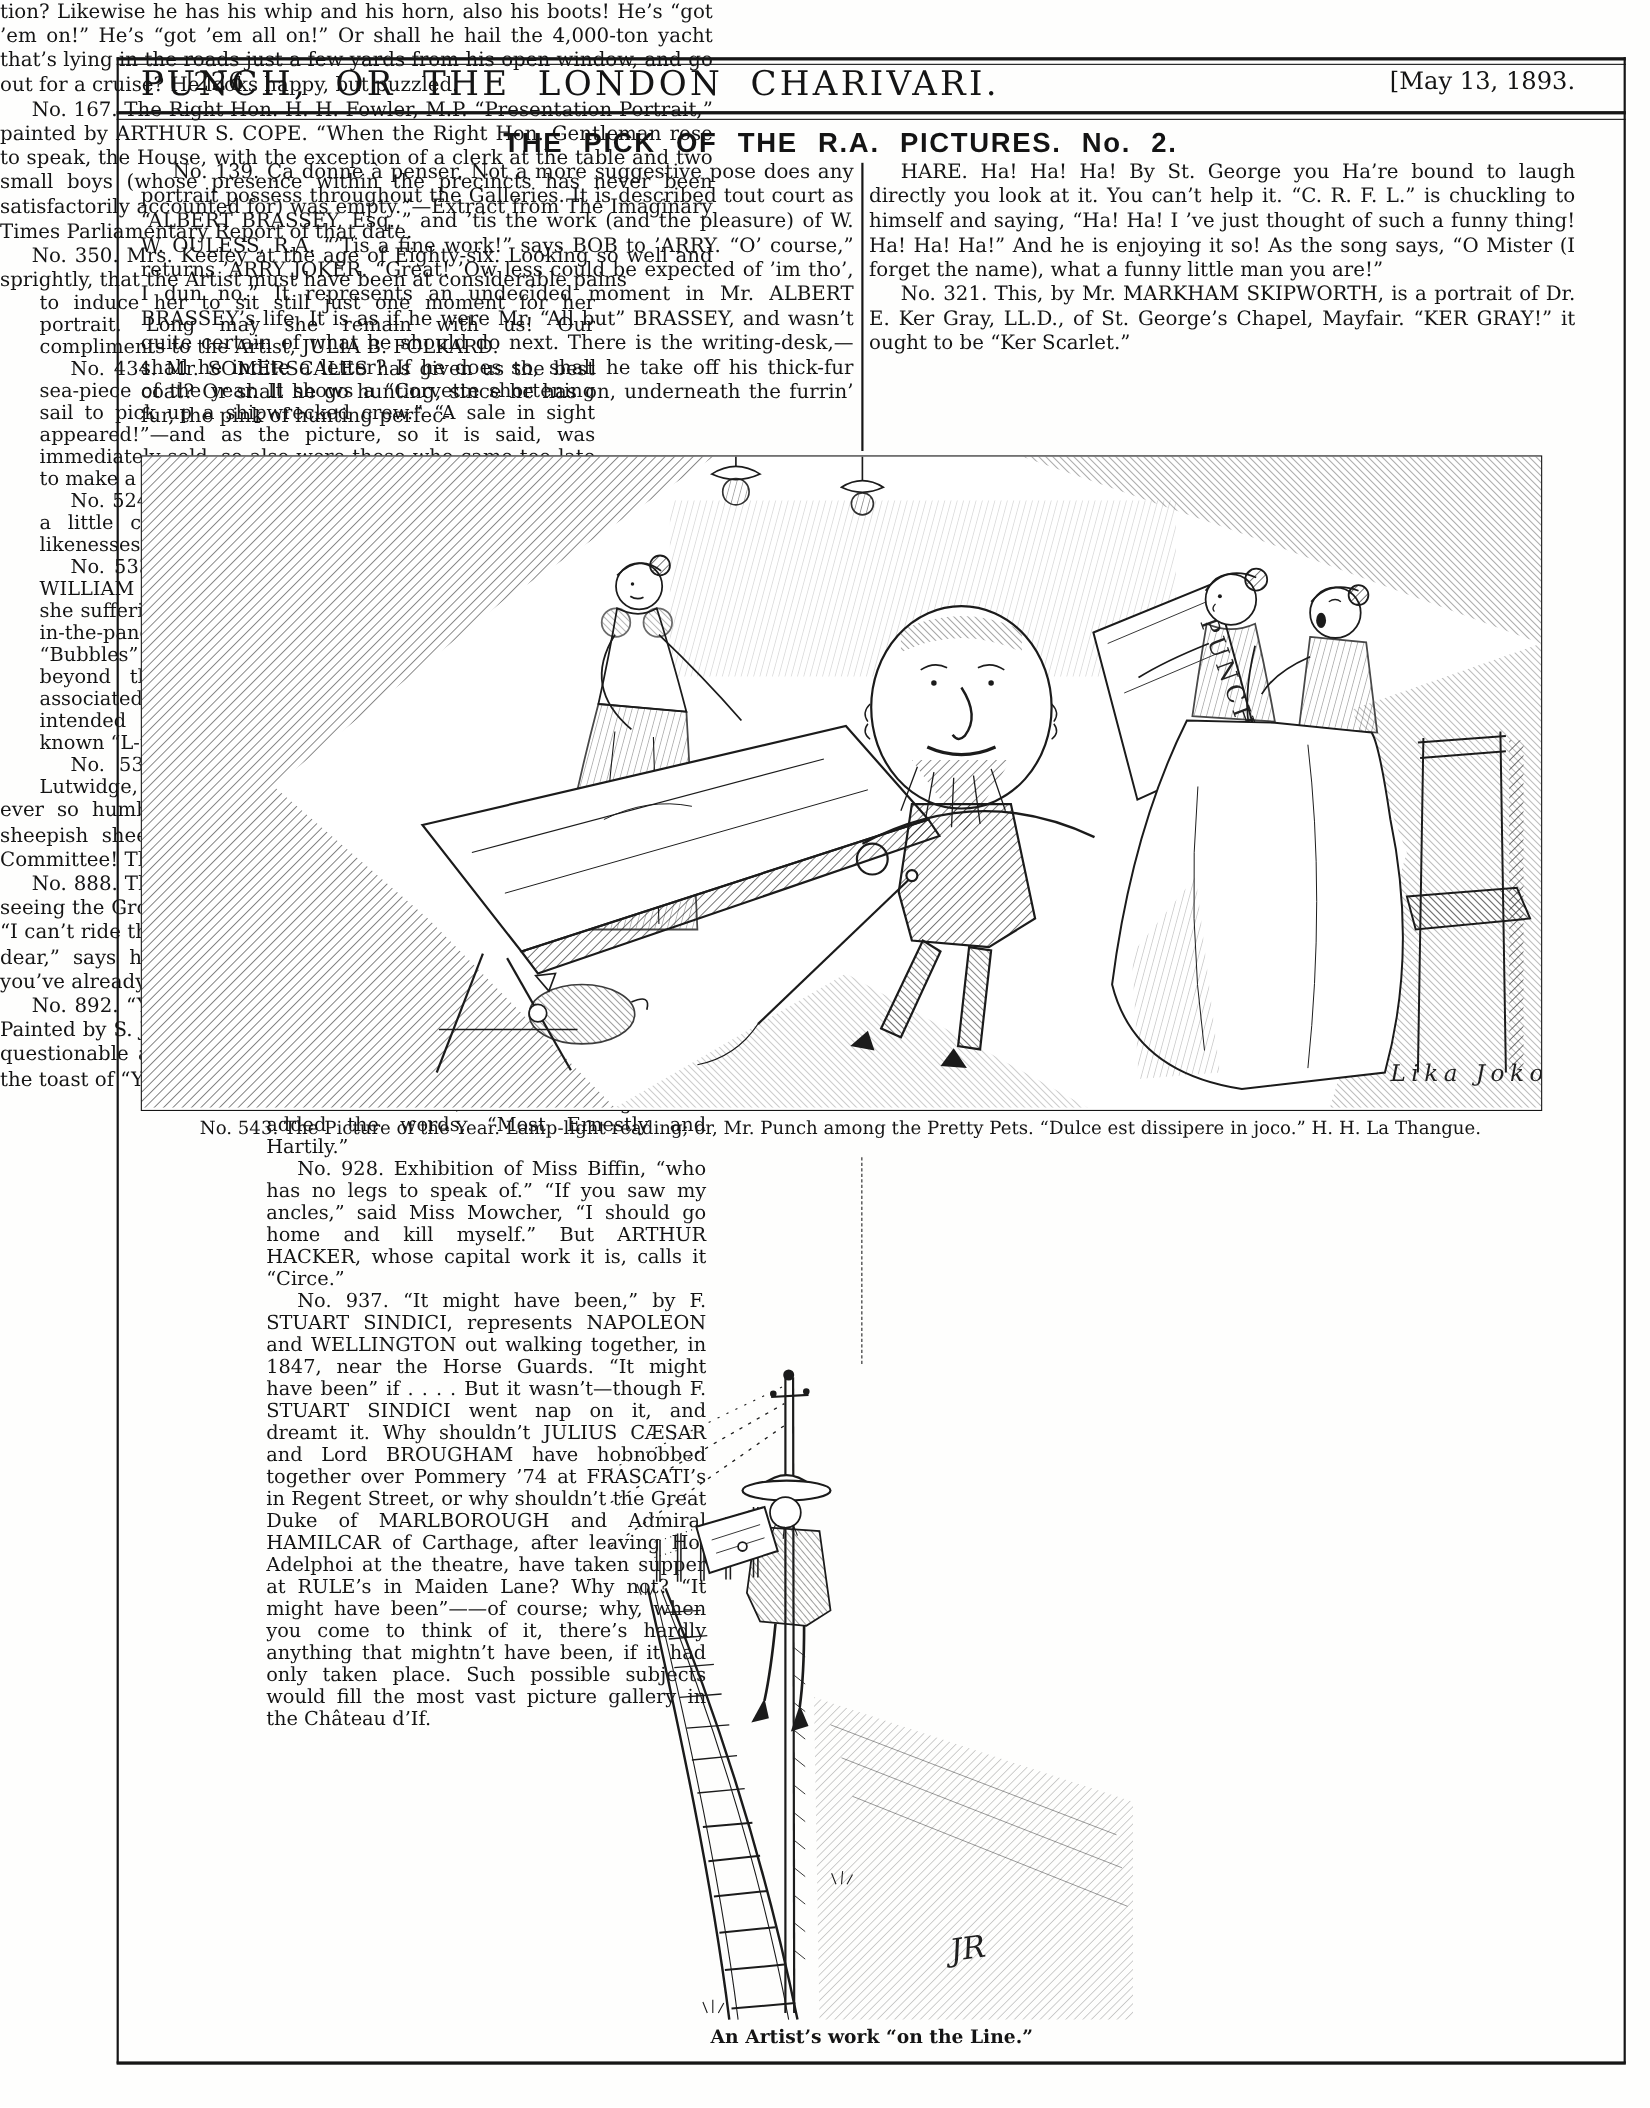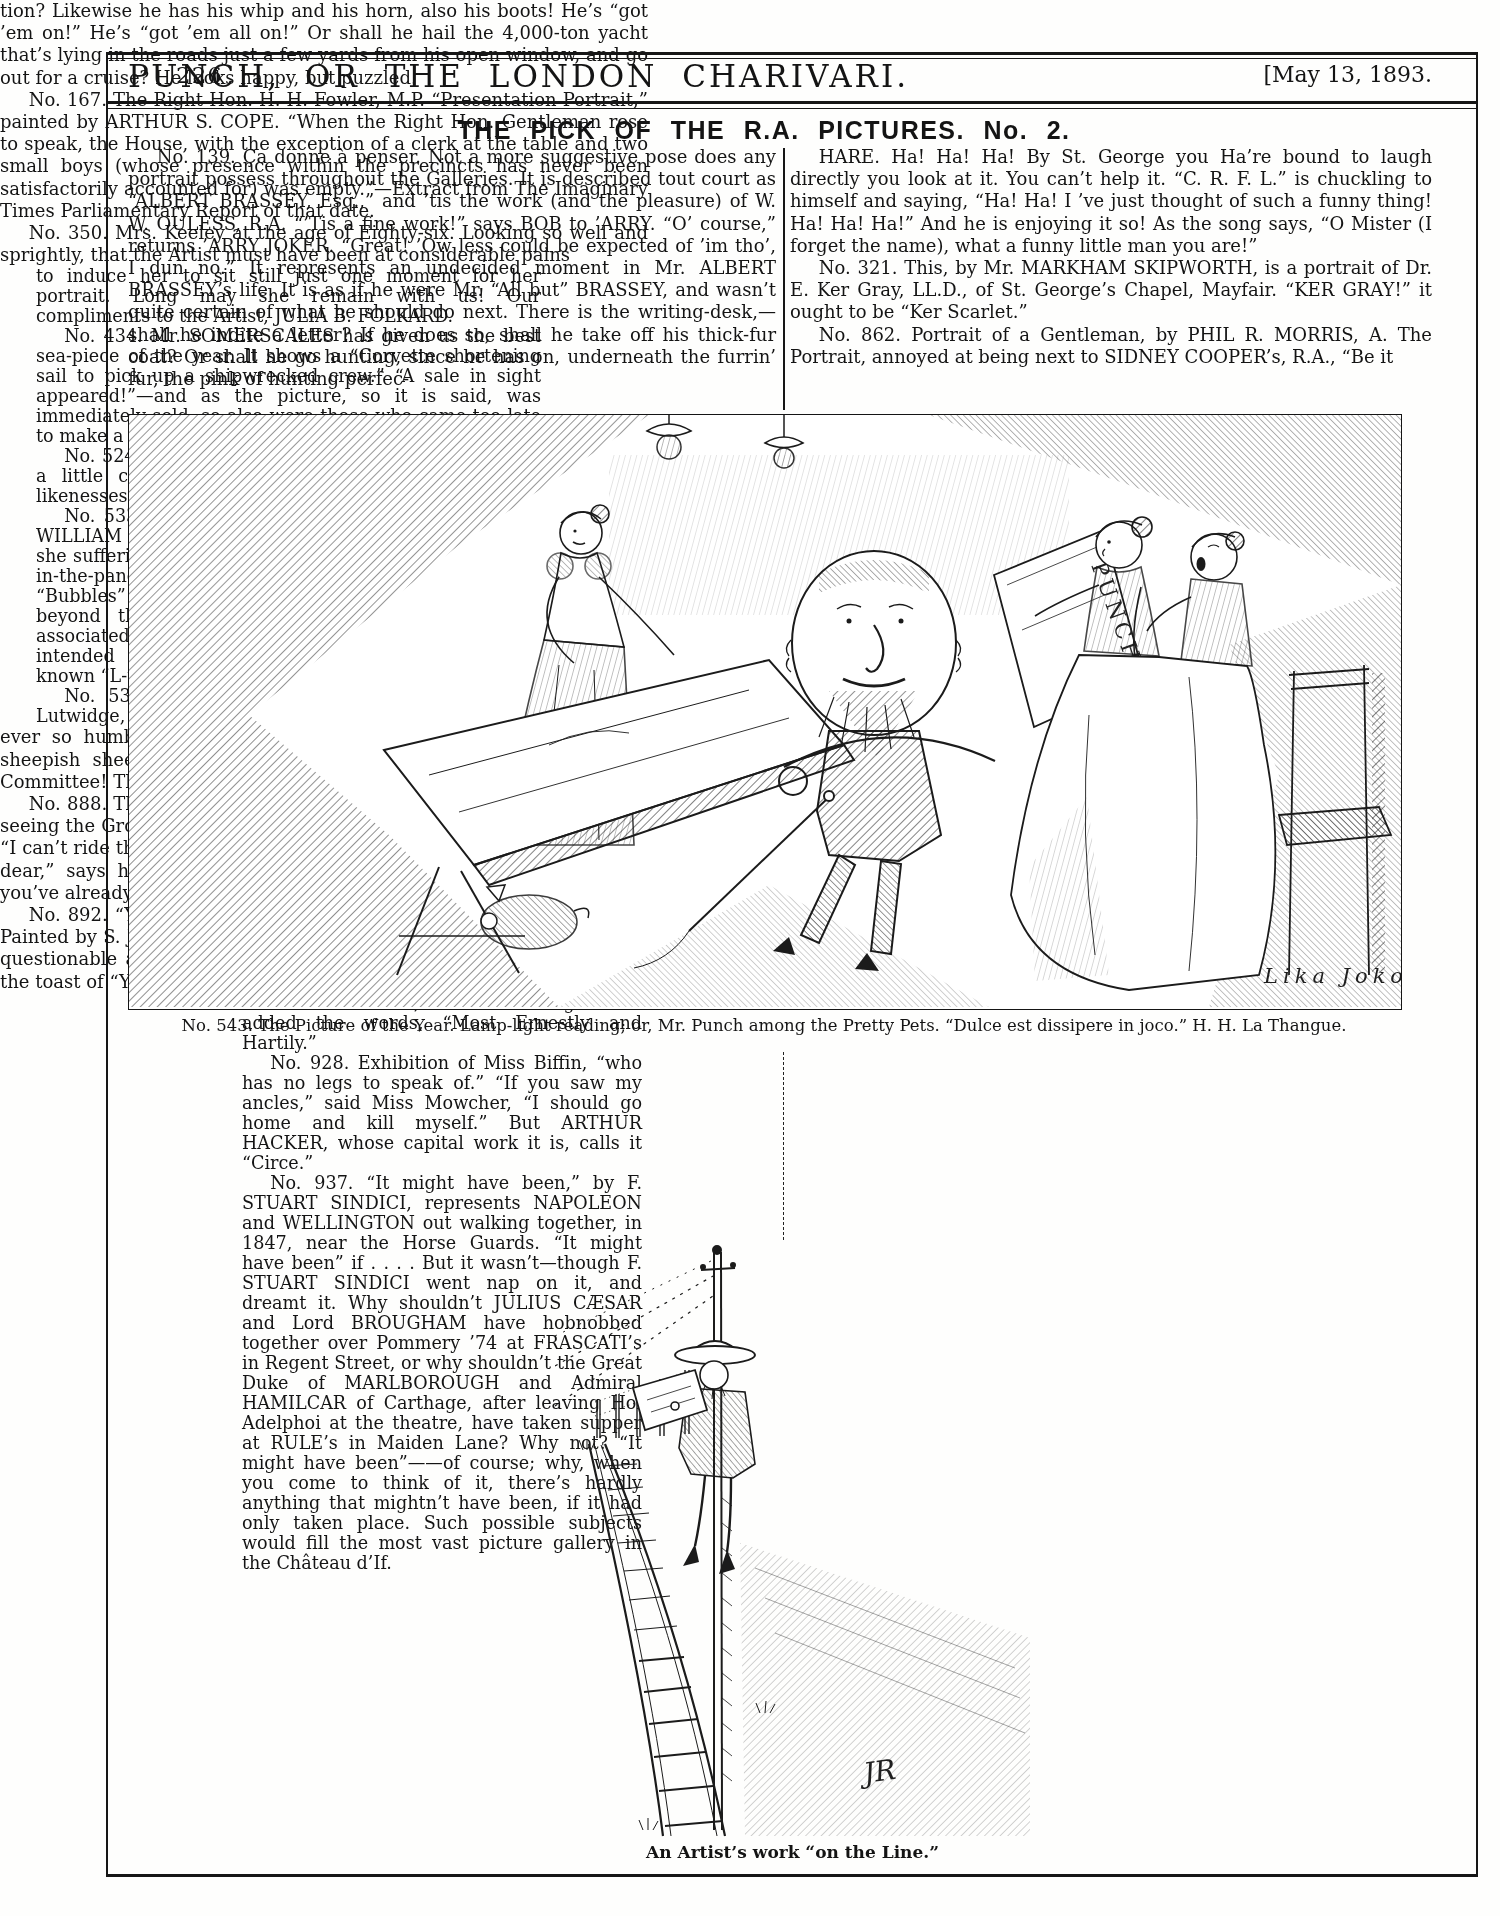--- a/index.html
+++ b/index.html
@@ -59,21 +59,20 @@
   <div id="issue-date">[May 13, 1893.</div>
   <div id="article-title">THE PICK OF THE R.A. PICTURES.  No. 2.</div>
 
   <div id="col-top-left" class="textcol">
       <p class="para">No. 139. Ça donne à penser.  Not a more suggestive pose does any portrait possess throughout the Galleries.  It is described tout court as “ALBERT BRASSEY, Esq.,” and ’tis the work (and the pleasure) of W. W. OULESS, R.A.  “’Tis a fine work!” says BOB to ’ARRY.  “O’ course,” returns ’ARRY JOKER.  “Great!  ’Ow less could be expected of ’im tho’, I dun no.”  It represents an undecided moment in Mr. ALBERT BRASSEY’s life.  It is as if he were Mr. “All but” BRASSEY, and wasn’t quite certain of what he should do next. There is the writing-desk,—shall he indite a letter?  If he does so, shall he take off his thick-fur coat?  Or shall he go hunting, since he has on, underneath the furrin’ fur, the pink of hunting perfec-</p>
     </div>
   <div class="vr" id="divider-top"></div>
   <div id="col-top-right" class="textcol">
       <p class="para">HARE.  Ha!  Ha!  Ha!  By St. George you Ha’re bound to laugh directly you look at it.  You can’t help it.  “C. R. F. L.” is chuckling to himself and saying, “Ha!  Ha!  I ’ve just thought of such a funny thing!  Ha!  Ha!  Ha!”  And he is enjoying it so!  As the song says, “O Mister (I forget the name), what a funny little man you are!”</p>
       <p class="para">No. 321.  This, by Mr. MARKHAM SKIPWORTH, is a portrait of Dr. E. Ker Gray, LL.D., of St. George’s Chapel, Mayfair.  “KER GRAY!” it ought to be “Ker Scarlet.”</p>
-      <p class="para">No. 862.  Portrait of a Gentleman, by PHIL R. MORRIS, A.  The Portrait, annoyed at being next to SIDNEY COOPER’s, R.A., “Be it</p>
     </div>
 
   <div id="figure-main">
     <svg width="1272" height="592" viewBox="0 0 1272 592">
       <defs>
         <pattern id="h1" width="6" height="6" patternUnits="userSpaceOnUse" patternTransform="rotate(45)">
           <line x1="0" y1="0" x2="0" y2="6" stroke="#1b1b1b" stroke-width="1.1"></line>
         </pattern>
         <pattern id="h2" width="4.5" height="4.5" patternUnits="userSpaceOnUse" patternTransform="rotate(-45)">
           <line x1="0" y1="0" x2="0" y2="4.5" stroke="#1b1b1b" stroke-width="0.9"></line>

